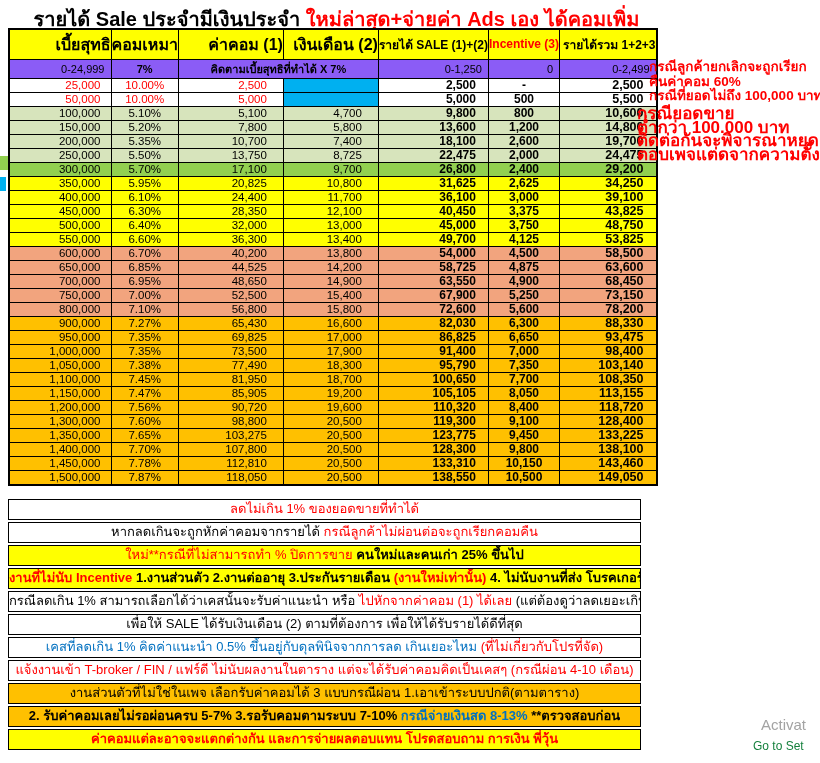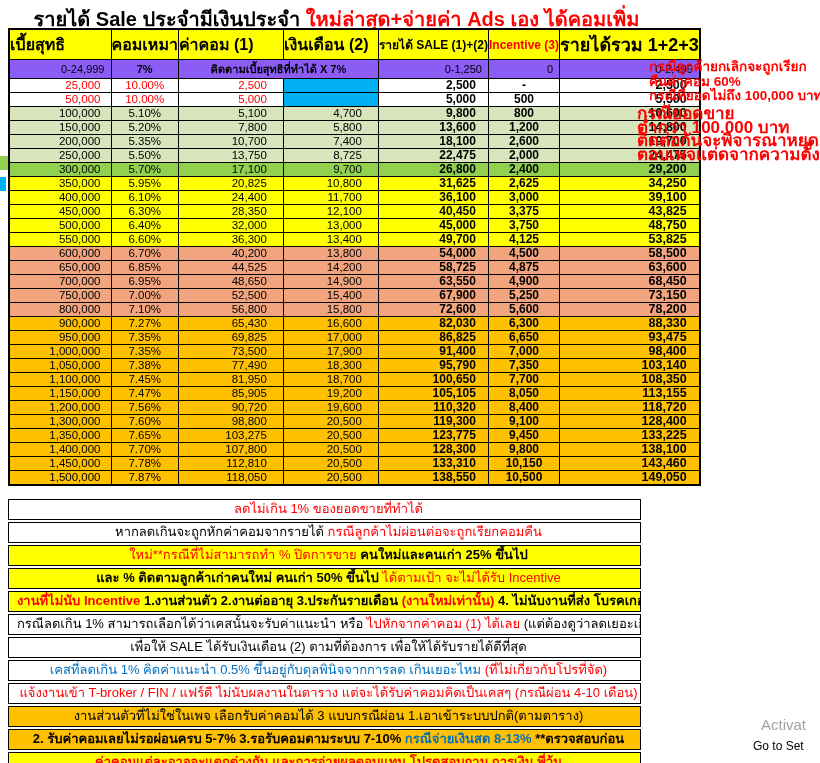--- a/index.html
+++ b/index.html
@@ -10,24 +10,24 @@
   
   .title{position:absolute;top:3px;left:4px;width:665px;text-align:center;
          font-size:20px;font-weight:bold;color:#000;white-space:nowrap;}
   .title .red{color:#ff0000;}
 
   
   table.main{position:absolute;left:8px;top:28px;border-collapse:collapse;
              table-layout:fixed;border:2px solid #000;}
   table.main th,table.main td{border:1px solid #000;padding:0;overflow:hidden;
              white-space:nowrap;box-sizing:border-box;}
-  tr.h1 th{height:30px;background:#FFFF00;font-weight:bold;font-size:16px;text-align:left;}
+  tr.h1 th{height:30px;background:#FFFF00;font-weight:bold;font-size:16px;text-align:right;}
   tr.h1 th:nth-child(5){font-size:12px;}
   tr.h1 th:nth-child(6){font-size:12px;color:#ff0000;}
-  tr.h1 th:nth-child(7){font-size:18px;margin-left:12px;}
+  tr.h1 th:nth-child(7){font-size:12px;margin-left:12px;}
   tr.h2 td{height:16px;background:#8b5cf6;font-size:11px;}
   tr.h2 td.al-r{text-align:right;padding-right:6px;}
   tr.h2 td.al-c{text-align:center;font-weight:bold;}
 
   tbody tr{height:13.65px;}
   tbody td{font-size:11.5px;line-height:13px;}
   tbody td:nth-child(1){text-align:right;padding-right:10px;}
   tbody td:nth-child(2){text-align:center;}
   tbody td:nth-child(3){text-align:right;padding-right:16px;}
   tbody td:nth-child(4){text-align:right;padding-right:16px;}
@@ -45,37 +45,37 @@
   td.bluecell{background:#00B0F0 !important;}
 
   
   .side-note{position:absolute;color:#ff0000;font-weight:bold;white-space:nowrap;}
   .note1{left:649px;top:60px;font-size:13.5px;line-height:14.5px;}
   .note2{left:637px;top:107px;font-size:17px;line-height:13.6px;}
 
   
   .notes{position:absolute;left:8px;top:499px;width:633px;}
   .note-row{border:1px solid #000;height:18.5px;line-height:18.5px;margin-bottom:2.5px;
-            text-align:center;font-size:13px;white-space:nowrap;overflow:hidden;padding-left:8px;}
+            text-align:center;font-size:13px;white-space:nowrap;overflow:hidden;}
   .bg-white{background:#ffffff;}
   .bg-yellow{background:#FFFF00;}
   .bg-gold{background:#FFC000;}
   .seg-red{color:#ff0000;}
   .seg-blue{color:#0070C0;}
   .seg-black{color:#000000;}
   .seg-bold{font-weight:bold;}
 
   
   .marker{position:absolute;left:0;}
   .marker-green{top:156px;width:8px;height:14px;background:#92D050;}
   .marker-blue{top:177px;width:6px;height:14px;background:#00B0F0;}
 
   
   .wm1{position:absolute;left:761px;top:716px;font-size:15px;color:#a3a3a3;white-space:nowrap;}
-  .wm2{position:absolute;left:753px;top:739px;font-size:12px;color:#000000;white-space:nowrap;}
+  .wm2{position:absolute;left:753px;top:739px;font-size:12px;color:#15803d;white-space:nowrap;}
 </style>
 </head>
 <body>
 
 <div class="title"><span>รายได้ Sale ประจำมีเงินประจำ </span><span class="red">ใหม่ล่าสุด+จ่ายค่า Ads เอง ได้คอมเพิ่ม</span></div>
 
 <table class="main">
   <colgroup id="cols">
       <col style="width: 102px;">
       <col style="width: 65px;">
@@ -378,21 +378,20 @@
     <div>กรณียอดขาย</div>
     <div>ต่ำกว่า 100.000 บาท</div>
     <div>ติดต่อกันจะพิจารณาหยุด</div>
     <div>ตอบเพจแต่ดจากความตั้งใจ</div>
   </div>
 
 <div class="notes" id="notes">
     <div class="note-row bg-white"><span class="seg-red">ลดไม่เกิน 1% ของยอดขายที่ทำได้</span></div>
     <div class="note-row bg-white"><span class="seg-black">หากลดเกินจะถูกหักค่าคอมจากรายได้ </span><span class="seg-red">กรณีลูกค้าไม่ผ่อนต่อจะถูกเรียกคอมคืน</span></div>
     <div class="note-row bg-yellow"><span class="seg-red">ใหม่**กรณีที่ไม่สามารถทำ % ปิดการขาย </span><span class="seg-black seg-bold">คนใหม่และคนเก่า 25% ขึ้นไป</span></div>
-    <div class="note-row bg-yellow"><span class="seg-black seg-bold">และ % ติดตามลูกค้าเก่าคนใหม่ คนเก่า 50% ขึ้นไป </span><span class="seg-red">ได้ตามเป้า จะไม่ได้รับ Incentive</span></div>
     <div class="note-row bg-yellow"><span class="seg-red seg-bold">งานที่ไม่นับ Incentive </span><span class="seg-black seg-bold">1.งานส่วนตัว 2.งานต่ออายุ 3.ประกันรายเดือน </span><span class="seg-red seg-bold">(งานใหม่เท่านั้น) </span><span class="seg-black seg-bold">4. ไม่นับงานที่ส่ง โบรคเกอร์อื่น</span></div>
     <div class="note-row bg-white"><span class="seg-black">กรณีลดเกิน 1% สามารถเลือกได้ว่าเคสนั้นจะรับค่าแนะนำ หรือ </span><span class="seg-red">ไปหักจากค่าคอม (1) ได้เลย </span><span class="seg-black">(แต่ต้องดูว่าลดเยอะเกินไปไหม)</span></div>
     <div class="note-row bg-white"><span class="seg-black">เพื่อให้ SALE ได้รับเงินเดือน (2) ตามที่ต้องการ เพื่อให้ได้รับรายได้ดีที่สุด</span></div>
     <div class="note-row bg-white"><span class="seg-blue">เคสที่ลดเกิน 1% คิดค่าแนะนำ 0.5% ขึ้นอยู่กับดุลพินิจจากการลด เกินเยอะไหม </span><span class="seg-red">(ที่ไม่เกี่ยวกับโปรที่จัด)</span></div>
     <div class="note-row bg-white"><span class="seg-red">แจ้งงานเข้า T-broker / FIN / แฟร์ดี ไม่นับผลงานในตาราง แต่จะได้รับค่าคอมคิดเป็นเคสๆ (กรณีผ่อน 4-10 เดือน)</span></div>
     <div class="note-row bg-gold"><span class="seg-black">งานส่วนตัวที่ไม่ใช่ในเพจ เลือกรับค่าคอมได้ 3 แบบกรณีผ่อน 1.เอาเข้าระบบปกติ(ตามตาราง)</span></div>
     <div class="note-row bg-gold"><span class="seg-black seg-bold">2. รับค่าคอมเลยไม่รอผ่อนครบ 5-7% 3.รอรับคอมตามระบบ 7-10%  </span><span class="seg-blue seg-bold">กรณีจ่ายเงินสด 8-13% </span><span class="seg-black seg-bold">**ตรวจสอบก่อน</span></div>
     <div class="note-row bg-yellow"><span class="seg-red seg-bold">ค่าคอมแต่ละอาจจะแตกต่างกัน และการจ่ายผลตอบแทน โปรดสอบถาม การเงิน พี่วุ้น</span></div>
   </div>
 

